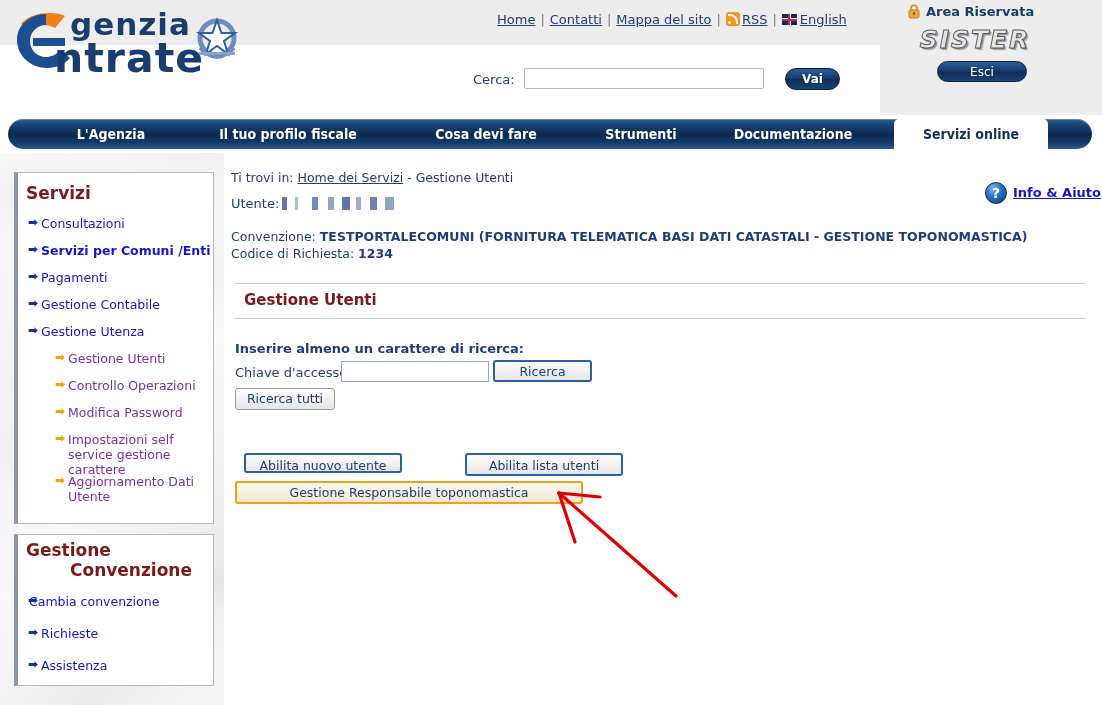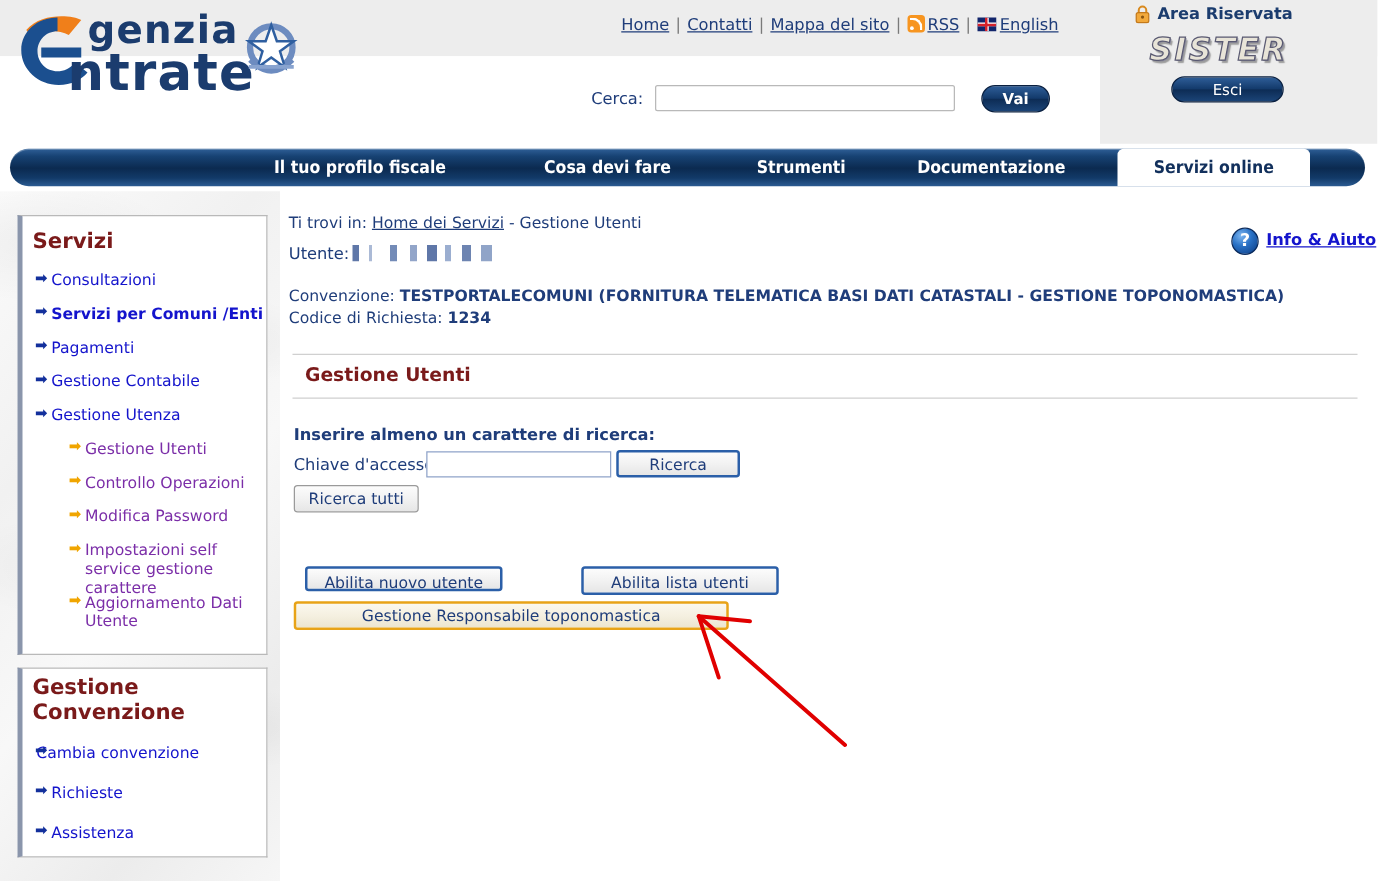--- a/index.html
+++ b/index.html
@@ -295,20 +295,21 @@
     <path d="M4 6 V4.2 A3 3 0 0 1 10 4.2 V6" fill="none" stroke="#d98a1f" stroke-width="1.6"></path>
     <rect x="2" y="6" width="10" height="8" rx="1.5" fill="#f2a93b" stroke="#c4791a" stroke-width="1"></rect>
     <circle cx="7" cy="9.6" r="1.3" fill="#8a5510"></circle>
   </svg>
   <div class="area-ris" style="left:926px;">Area Riservata</div>
   <div class="sister-logo">SISTER</div>
   <div class="esci-btn">Esci</div>
 
   <div class="navbar"></div>
   <div class="navitems">
+    <div class="navitem" style="left:48px;width:110px;">L'Agenzia</div>
     <div class="navitem" style="left:200px;width:160px;">Il tuo profilo fiscale</div>
     <div class="navitem" style="left:408px;width:140px;">Cosa devi fare</div>
     <div class="navitem" style="left:578px;width:110px;">Strumenti</div>
     <div class="navitem" style="left:710px;width:150px;">Documentazione</div>
     <div class="navitem active" style="left:886px;width:154px;">Servizi online</div>
   </div>
 
   <div class="left-bg"></div>
   <div class="main"></div>
 
@@ -352,21 +353,21 @@
     <span class="arr">➡</span>
     <a href="#" style="margin-left:13px;display:inline-block;">Impostazioni self service gestione carattere</a>
   </div>
   <div class="side-item sub" style="left:55px;top:474px;width:150px;white-space:normal;">
     <span class="arr">➡</span>
     <a href="#" style="margin-left:13px;display:inline-block;">Aggiornamento Dati Utente</a>
   </div>
 
   <div class="side-box box2"></div>
   <div class="side-title" style="top:540px;">Gestione</div>
-  <div class="side-title" style="top:560px;">Convenzione</div>
+  <div class="side-title" style="top:560px;margin-left:44px;">Convenzione</div>
 
   <div class="side-item" style="left:28px;top:594px;">
     <span class="arr">➡</span>
     <a href="#" style="margin-left:1px;">Cambia convenzione</a>
   </div>
   <div class="side-item" style="left:28px;top:626px;">
     <span class="arr">➡</span>
     <a href="#" style="margin-left:13px;">Richieste</a>
   </div>
   <div class="side-item" style="left:28px;top:658px;">

